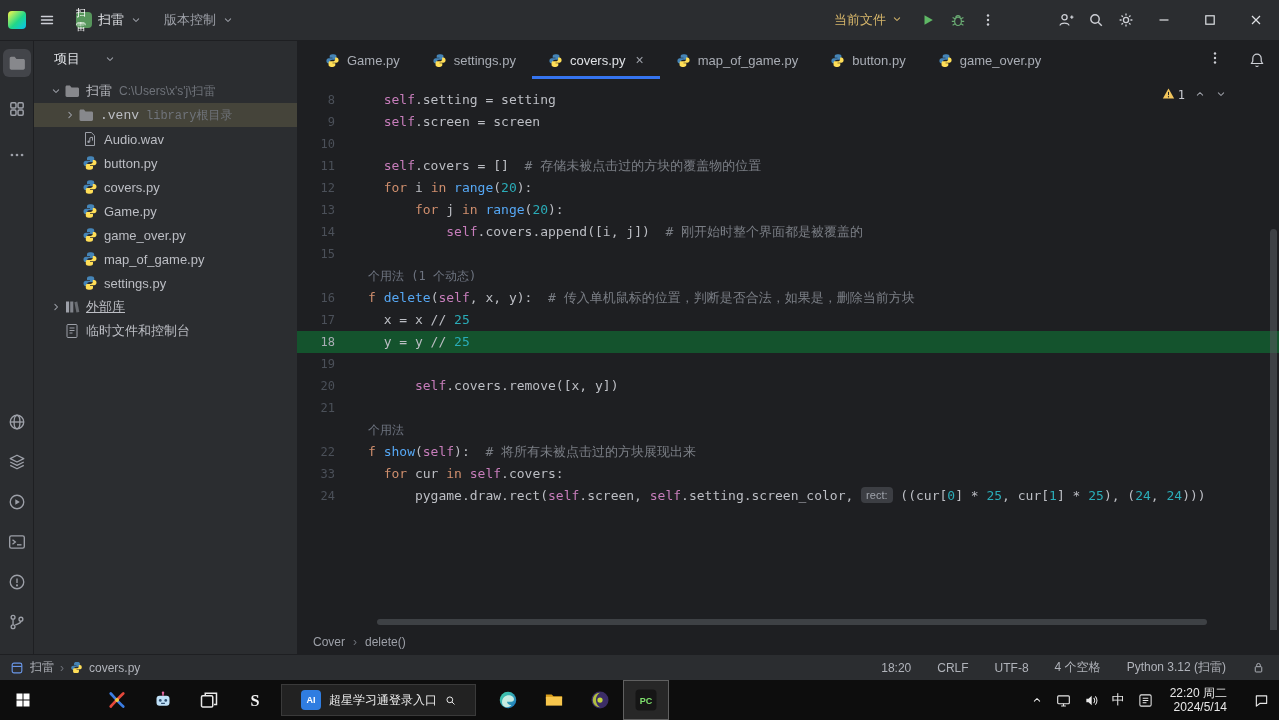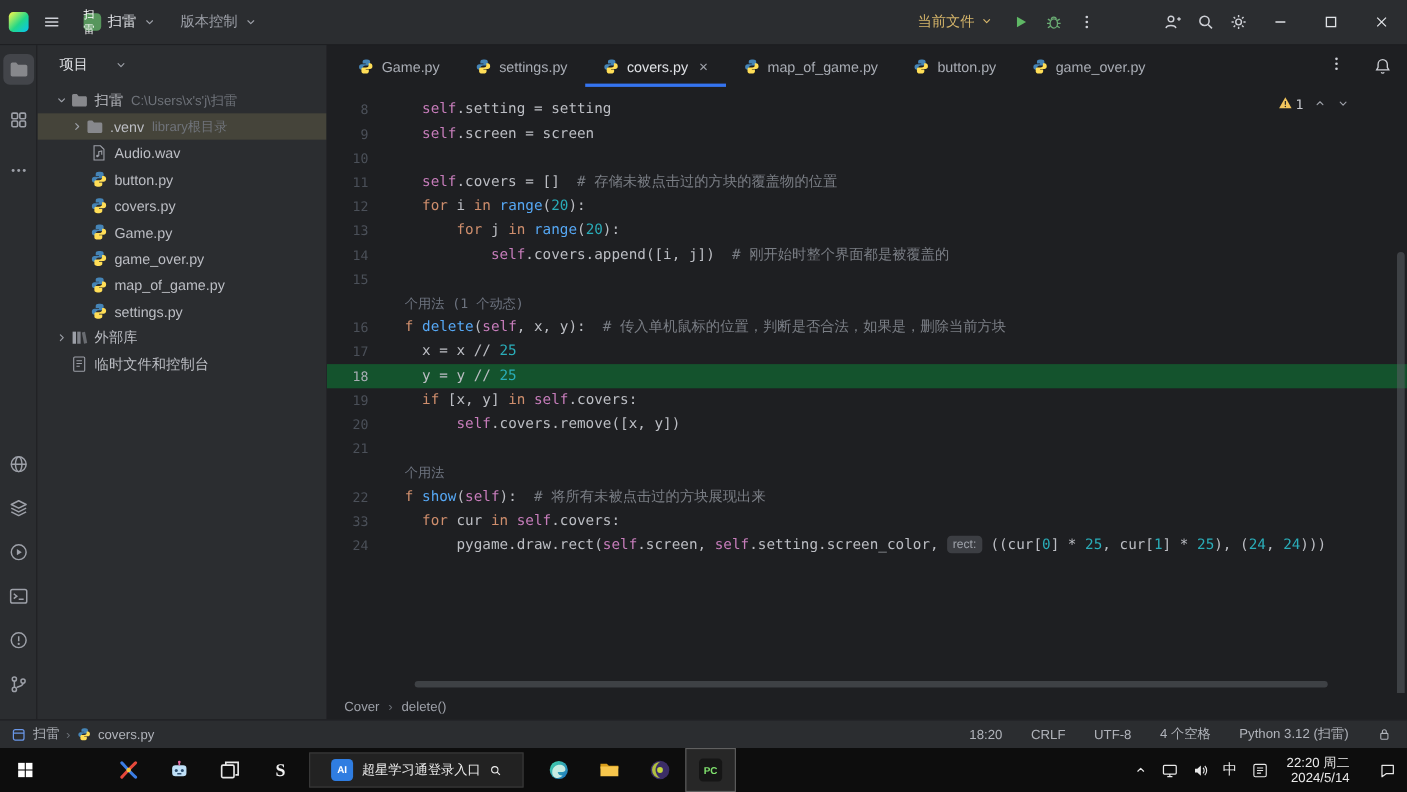--- a/index.html
+++ b/index.html
@@ -306,21 +306,21 @@
               </svg>
             </span>
             <span class="ticon">
               <svg xmlns="http://www.w3.org/2000/svg" width="16" height="16" viewBox="0 0 16 16">
                 <path d="M1.5 4c0-.8.6-1.5 1.4-1.5h3l1.6 1.9h6.1c.8 0 1.4.6 1.4 1.4v6.7c0 .8-.6 1.4-1.4 1.4H2.9c-.8 0-1.4-.6-1.4-1.4z" fill="#87888c"></path>
               </svg>
             </span>
             <span>扫雷</span>
             <span class="suffix">C:\Users\x's'j\扫雷</span>
           </div>
-          <div class="trow selected" style="padding-left: 28px;">
+          <div class="trow selected" style="padding-left: 28px; font-family: Liberation Mono, monospace;">
             <span class="chevc">
               <svg xmlns="http://www.w3.org/2000/svg" width="12" height="12" viewBox="0 0 16 16">
                 <path d="M6.5 4.5 10 8l-3.5 3.5" stroke="currentColor" stroke-width="1.4" fill="none" stroke-linecap="round" stroke-linejoin="round"></path>
               </svg>
             </span>
             <span class="ticon">
               <svg xmlns="http://www.w3.org/2000/svg" width="16" height="16" viewBox="0 0 16 16">
                 <path d="M1.5 4c0-.8.6-1.5 1.4-1.5h3l1.6 1.9h6.1c.8 0 1.4.6 1.4 1.4v6.7c0 .8-.6 1.4-1.4 1.4H2.9c-.8 0-1.4-.6-1.4-1.4z" fill="#87888c"></path>
               </svg>
             </span>
@@ -391,21 +391,21 @@
           <div class="trow" style="padding-left: 32px;">
             <span class="chevc"></span>
             <span class="ticon">
               <svg xmlns="http://www.w3.org/2000/svg" width="16" height="16" viewBox="0 0 16 16">
                 <path d="M7.9 1.2c-1.8 0-2.9.8-2.9 2v1.9h3v.6H3.9c-1.4 0-2.4 1-2.4 2.7 0 1.6 1 2.7 2.4 2.7h1.3V9.3c0-1.3 1-2.2 2.4-2.2h3c1 0 1.6-.7 1.6-1.6V3.2c0-1.2-1.1-2-2.9-2z" fill="#4584b6"></path>
                 <path d="M8.1 14.8c1.8 0 2.9-.8 2.9-2v-1.9H8v-.6h4.1c1.4 0 2.4-1 2.4-2.7 0-1.6-1-2.7-2.4-2.7h-1.3v1.8c0 1.3-1 2.2-2.4 2.2h-3c-1 0-1.6.7-1.6 1.6v2.3c0 1.2 1.1 2 2.9 2z" fill="#ffde57"></path>
               </svg>
             </span>
             <span>settings.py</span>
           </div>
-          <div class="trow" style="padding-left: 14px;">
+          <div class="trow" style="padding-left: 14px; text-decoration: underline;">
             <span class="chevc">
               <svg xmlns="http://www.w3.org/2000/svg" width="12" height="12" viewBox="0 0 16 16">
                 <path d="M6.5 4.5 10 8l-3.5 3.5" stroke="currentColor" stroke-width="1.4" fill="none" stroke-linecap="round" stroke-linejoin="round"></path>
               </svg>
             </span>
             <span class="ticon">
               <svg xmlns="http://www.w3.org/2000/svg" width="16" height="16" viewBox="0 0 16 16">
                 <rect x="2" y="2.5" width="3.1" height="11" fill="#9da0a8"></rect>
                 <rect x="6.2" y="2.5" width="3.1" height="11" fill="#9da0a8" opacity=".75"></rect>
                 <path d="m10.4 3.2 2.9-.7 2 10.4-2.9.7z" fill="#9da0a8" opacity=".55"></path>
@@ -511,21 +511,21 @@
             <div class="crow"><span class="ln">10</span><span class="ct"></span></div>
             <div class="crow"><span class="ln">11</span><span class="ct"><span class="tk-d">  </span><span class="tk-sf">self</span><span class="tk-d">.covers = []</span><span class="tk-cm">  # 存储未被点击过的方块的覆盖物的位置</span></span></div>
             <div class="crow"><span class="ln">12</span><span class="ct"><span class="tk-d">  </span><span class="tk-kw">for</span><span class="tk-d"> i </span><span class="tk-kw">in</span><span class="tk-d"> </span><span class="tk-fn">range</span><span class="tk-d">(</span><span class="tk-nm">20</span><span class="tk-d">):</span></span></div>
             <div class="crow"><span class="ln">13</span><span class="ct"><span class="tk-d">      </span><span class="tk-kw">for</span><span class="tk-d"> j </span><span class="tk-kw">in</span><span class="tk-d"> </span><span class="tk-fn">range</span><span class="tk-d">(</span><span class="tk-nm">20</span><span class="tk-d">):</span></span></div>
             <div class="crow"><span class="ln">14</span><span class="ct"><span class="tk-d">          </span><span class="tk-sf">self</span><span class="tk-d">.covers.append([i, j])</span><span class="tk-cm">  # 刚开始时整个界面都是被覆盖的</span></span></div>
             <div class="crow"><span class="ln">15</span><span class="ct"></span></div>
             <div class="crow"><span class="ln"></span><span class="ct"><span class="tk-hint">个用法 (1 个动态)</span></span></div>
             <div class="crow"><span class="ln">16</span><span class="ct"><span class="tk-kw">f </span><span class="tk-fn">delete</span><span class="tk-d">(</span><span class="tk-sf">self</span><span class="tk-d">, x, y):</span><span class="tk-cm">  # 传入单机鼠标的位置，判断是否合法，如果是，删除当前方块</span></span></div>
             <div class="crow"><span class="ln">17</span><span class="ct"><span class="tk-d">  x = x // </span><span class="tk-nm">25</span></span></div>
             <div class="crow current"><span class="ln">18</span><span class="ct"><span class="tk-d">  y = y // </span><span class="tk-nm">25</span></span></div>
-            <div class="crow"><span class="ln">19</span><span class="ct"><span class="tk-d">  </span><span class="tk-kw">if</span><span class="tk-d"> [x, y] </span><span class="tk-kw">in</span><span class="tk-d"> </span><span class="tk-sf">self</span><span class="tk-d">.covers:</span></span></div>
+            <div class="crow"><span class="ln">19</span></div>
             <div class="crow"><span class="ln">20</span><span class="ct"><span class="tk-d">      </span><span class="tk-sf">self</span><span class="tk-d">.covers.remove([x, y])</span></span></div>
             <div class="crow"><span class="ln">21</span><span class="ct"></span></div>
             <div class="crow"><span class="ln"></span><span class="ct"><span class="tk-hint">个用法</span></span></div>
             <div class="crow"><span class="ln">22</span><span class="ct"><span class="tk-kw">f </span><span class="tk-fn">show</span><span class="tk-d">(</span><span class="tk-sf">self</span><span class="tk-d">):</span><span class="tk-cm">  # 将所有未被点击过的方块展现出来</span></span></div>
             <div class="crow"><span class="ln">33</span><span class="ct"><span class="tk-d">  </span><span class="tk-kw">for</span><span class="tk-d"> cur </span><span class="tk-kw">in</span><span class="tk-d"> </span><span class="tk-sf">self</span><span class="tk-d">.covers:</span></span></div>
             <div class="crow"><span class="ln">24</span><span class="ct"><span class="tk-d">      pygame.draw.rect(</span><span class="tk-sf">self</span><span class="tk-d">.screen, </span><span class="tk-sf">self</span><span class="tk-d">.setting.screen_color, </span><span class="tk-ph">rect:</span><span class="tk-d"> ((cur[</span><span class="tk-nm">0</span><span class="tk-d">] * </span><span class="tk-nm">25</span><span class="tk-d">, cur[</span><span class="tk-nm">1</span><span class="tk-d">] * </span><span class="tk-nm">25</span><span class="tk-d">), (</span><span class="tk-nm">24</span><span class="tk-d">, </span><span class="tk-nm">24</span><span class="tk-d">)))</span></span></div>
           </div>
 
         <div class="inspection">
           <span class="wcount">

